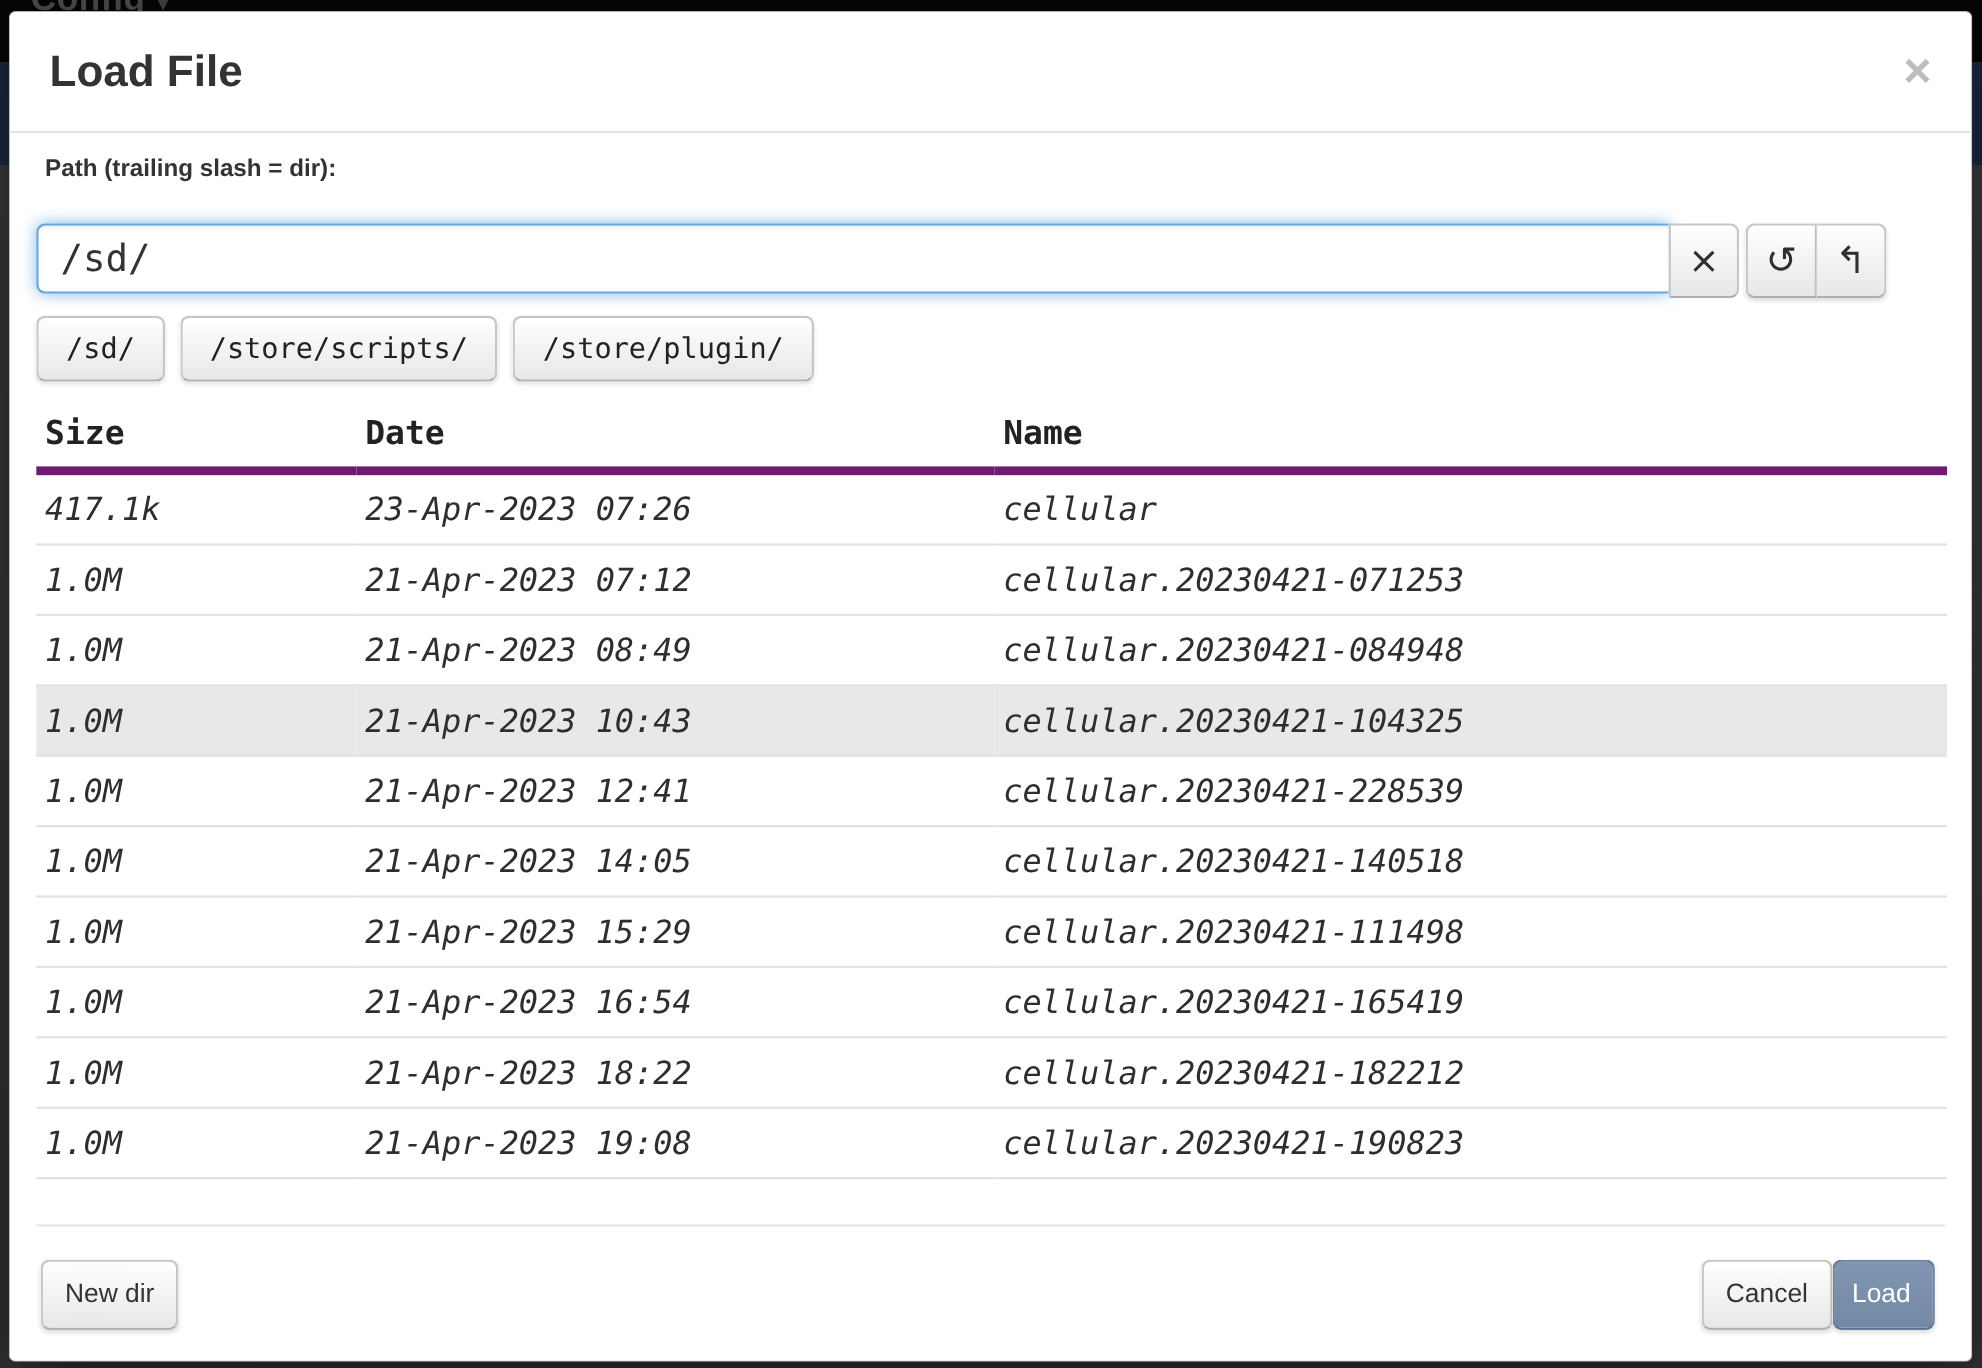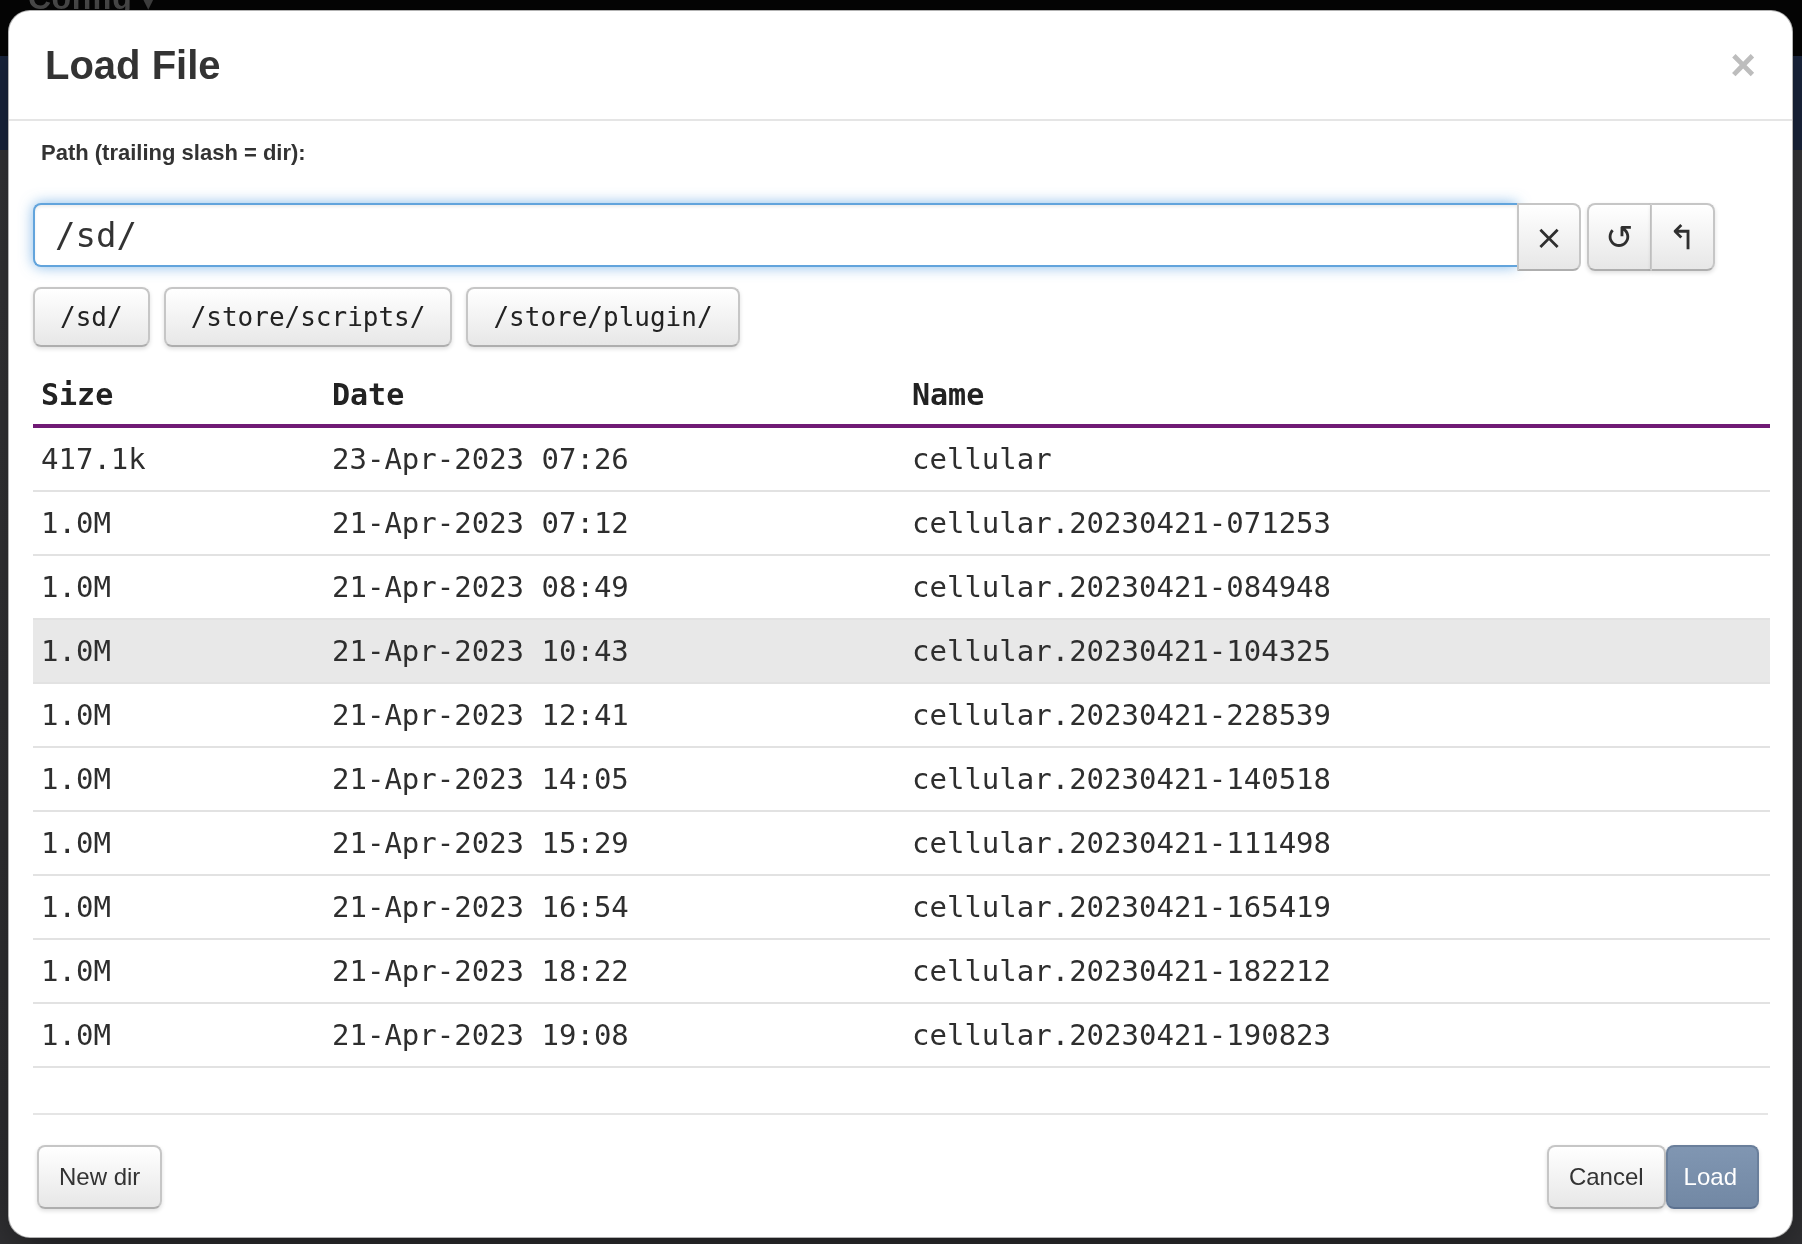--- a/index.html
+++ b/index.html
@@ -12,21 +12,21 @@
       #3c3c3f 150px,#343437 1244px);
   }
   .bg-nav-item{
     position:absolute;top:-20px;left:28px;
     font-size:32px;font-weight:600;color:#4f4f4f;letter-spacing:.5px;
   }
   .bg-nav-item .caret{font-size:24px;color:#454545;margin-left:10px;}
 
   .modal{
     position:absolute;left:8px;top:10px;width:1785px;height:1228px;
-    background:#fff;border-radius:22px;border:1px solid rgba(0,0,0,.3);
+    background:#fff;border-radius:6px;border:1px solid rgba(0,0,0,.3);
     box-shadow:0 14px 60px rgba(0,0,0,.55);
     display:flex;flex-direction:column;box-sizing:border-box;
   }
   .modal-header{
     height:108px;flex:0 0 auto;display:flex;align-items:center;
     padding:0 30px 0 36px;border-bottom:2px solid #e5e5e5;
   }
   .modal-title{font-size:40px;font-weight:600;color:#333;}
   .close-btn{
     margin-left:auto;background:none;border:none;cursor:pointer;
@@ -79,26 +79,26 @@
     height:60px;padding:0 25px;margin-right:14px;
     font-family:"DejaVu Sans Mono", monospace;font-size:26px;color:#222;
   }
 
   table.file-table{
     width:1737px;margin-top:22px;border-collapse:collapse;table-layout:fixed;
   }
   table.file-table th{
     text-align:left;font-family:"DejaVu Sans Mono", monospace;
     font-size:30px;font-weight:bold;color:#222;
-    padding:8px 8px 12px 8px;border-bottom:4px solid #701a75;
+    padding:8px 8px 12px 8px;border-bottom:8px solid #701a75;
   }
   table.file-table td{
     font-family:"DejaVu Sans Mono", monospace;font-size:29px;color:#2e2e2e;
     padding:14px 8px;border-bottom:2px solid #e2e2e2;
-    white-space:nowrap;overflow:hidden;
+    white-space:nowrap;overflow:hidden;font-style:italic;
   }
   table.file-table tr.selected td{background:var(--selected-row,#e8e8e8);}
   col.c-size{width:291px;} col.c-date{width:580px;}
 
   .modal-footer{
     flex:0 0 auto;margin:0 24px;border-top:2px solid #e5e5e5;
     padding:30px 0 28px 0;display:flex;align-items:center;
   }
   .footer-btn{height:64px;padding:0 20px;font-size:24px;color:#333;}
   .newdir-btn{margin-left:4px;}

